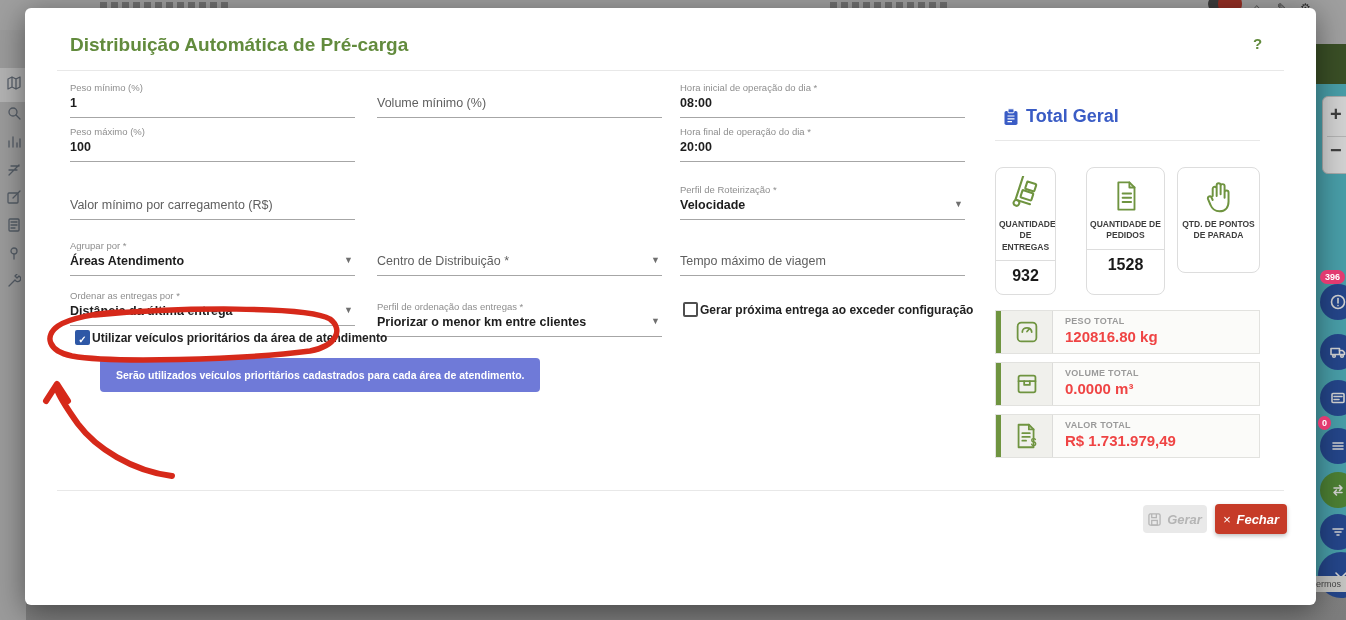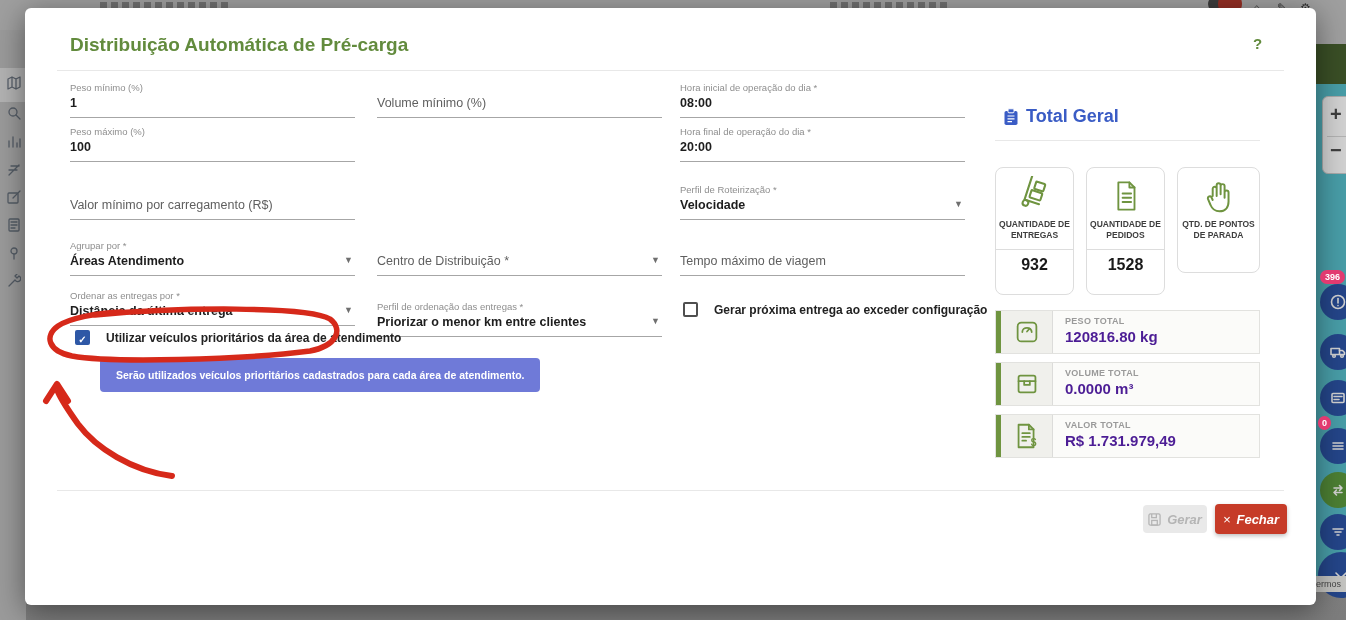--- a/index.html
+++ b/index.html
@@ -44,41 +44,41 @@
   .m-title { position:absolute; left:45px; top:26px; font-size:19px; font-weight:bold; color:#628b3d; }
   .m-help { position:absolute; left:1228px; top:27px; font-size:15px; font-weight:bold; color:#628b3d; cursor:pointer; }
   .hr { position:absolute; left:32px; right:32px; height:1px; background:#e8e8e8; }
 
   .mfield { position:absolute; width:285px; }
   .mlabel { font-size:9.5px; color:#8e8e8e; margin-bottom:3px; }
   .mvalue { position:relative; font-size:12.5px; font-weight:bold; color:#1d1d1d; padding-bottom:6px; border-bottom:1px solid #a6a6a6; min-height:22px; }
   .mvalue.ph { font-weight:normal; color:#5f5f5f; }
   .caret { position:absolute; right:2px; top:1px; font-size:9px; color:#6f6f6f; font-weight:normal; }
 
-  .checkrow { position:absolute; display:flex; align-items:center; gap:16px; }
+  .checkrow { position:absolute; display:flex; align-items:center; gap:2px; }
   .cbox { width:15px; height:15px; border:2px solid #4f4f4f; border-radius:2px; background:#fff; flex:0 0 auto; }
   .cbox.checked { border-color:#2e58a6; background:#2e58a6; color:#fff; font-size:10px; font-weight:bold; line-height:15px; text-align:center; }
   .cklabel { font-size:12px; font-weight:bold; color:#222; }
 
   .tooltip { position:absolute; left:75px; top:350px; height:34px; background:#6f7ad8; border-radius:4px; color:#fff; font-size:10.5px; font-weight:bold; line-height:34px; padding:0 16px; white-space:nowrap; }
 
   
   .tg-head { position:absolute; left:978px; top:98px; display:flex; align-items:center; gap:7px; color:#3a5cc5; font-size:18px; font-weight:bold; }
   .stat-card { position:absolute; background:#fff; border:1px solid #ddd; border-radius:8px; text-align:center; overflow:hidden; }
   .sc-icon { height:46px; display:flex; align-items:flex-end; justify-content:center; padding-top:6px; }
   .sc-icon svg { stroke:#6f9440; fill:none; stroke-width:2.2; stroke-linecap:round; stroke-linejoin:round; }
   .sc-label { font-size:8.5px; font-weight:bold; color:#3e3e3e; line-height:1.35; padding:5px 3px 7px; }
   .sc-value { border-top:1px solid #ddd; font-size:16px; font-weight:bold; color:#1a1a1a; padding:6px 0; }
   .total-row { position:absolute; left:970px; width:265px; height:44px; display:flex; align-items:stretch; border:1px solid #e2e2df; background:#fbfbf9; }
   .tr-bar { width:5px; background:#6f9440; }
   .tr-icon { width:52px; background:#f0f0ec; border-right:1px solid #dcdcda; display:flex; align-items:center; justify-content:center; }
   .tr-icon svg { stroke:#6f9440; fill:none; stroke-width:1.9; stroke-linecap:round; stroke-linejoin:round; }
   .tr-text { padding:5px 0 0 12px; }
   .tr-label { font-size:9px; font-weight:bold; color:#9a9a9a; letter-spacing:.3px; }
-  .tr-value { font-size:15px; font-weight:bold; color:#4c1d95; margin-top:2px; }
+  .tr-value { font-size:15px; font-weight:bold; color:#ef4444; margin-top:2px; }
 
   .btn { position:absolute; border-radius:4px; font-size:13px; font-weight:bold; display:flex; align-items:center; justify-content:center; gap:6px; cursor:pointer;font-style:italic; }
   .btn-gerar { left:1118px; top:497px; width:64px; height:28px; background:#e9e9e9; color:#b5b5b5; }
   .btn-fechar { left:1190px; top:496px; width:72px; height:30px; background:#c63b28; color:#fff; box-shadow:0 2px 4px rgba(0,0,0,.25); }
   .x-ico { font-size:13px; font-weight:normal; }
 
   .annotation { position:absolute; inset:0; pointer-events:none; z-index:10; }
 </style>
 </head>
 <body>
@@ -272,21 +272,21 @@
     <div class="tg-head">
       <svg width="16" height="18" viewBox="0 0 16 18">
         <rect x="1.5" y="3" width="13" height="14" rx="1.8" fill="#3a5cc5"></rect>
         <rect x="5" y="0.8" width="6" height="4" rx="1" fill="#3a5cc5" stroke="#fff" stroke-width="1"></rect>
         <path d="M4.5 8 h7 M4.5 10.8 h7 M4.5 13.6 h4.5" stroke="#fff" stroke-width="1.2" fill="none"></path>
       </svg>
       <span>Total Geral</span>
     </div>
     <div class="hr" style="left:970px; right:auto; width:265px; top:132px;"></div>
 
-    <div class="stat-card" style="left:970px; top:159px; width:79px; height:128px;">
+    <div class="stat-card" style="left:970px; top:159px; width:61px; height:128px;">
       <div class="sc-icon">
         <svg width="38" height="38" viewBox="0 0 40 40">
             <g transform="rotate(18 20 20)">
           <rect x="17" y="6" width="10" height="8" rx="1"></rect>
               <rect x="15" y="16" width="12" height="8" rx="1"></rect>
           <path d="M11 2 v26 h16"></path>
               <circle cx="13" cy="31" r="3"></circle>
             </g>
           </svg>
       </div>

